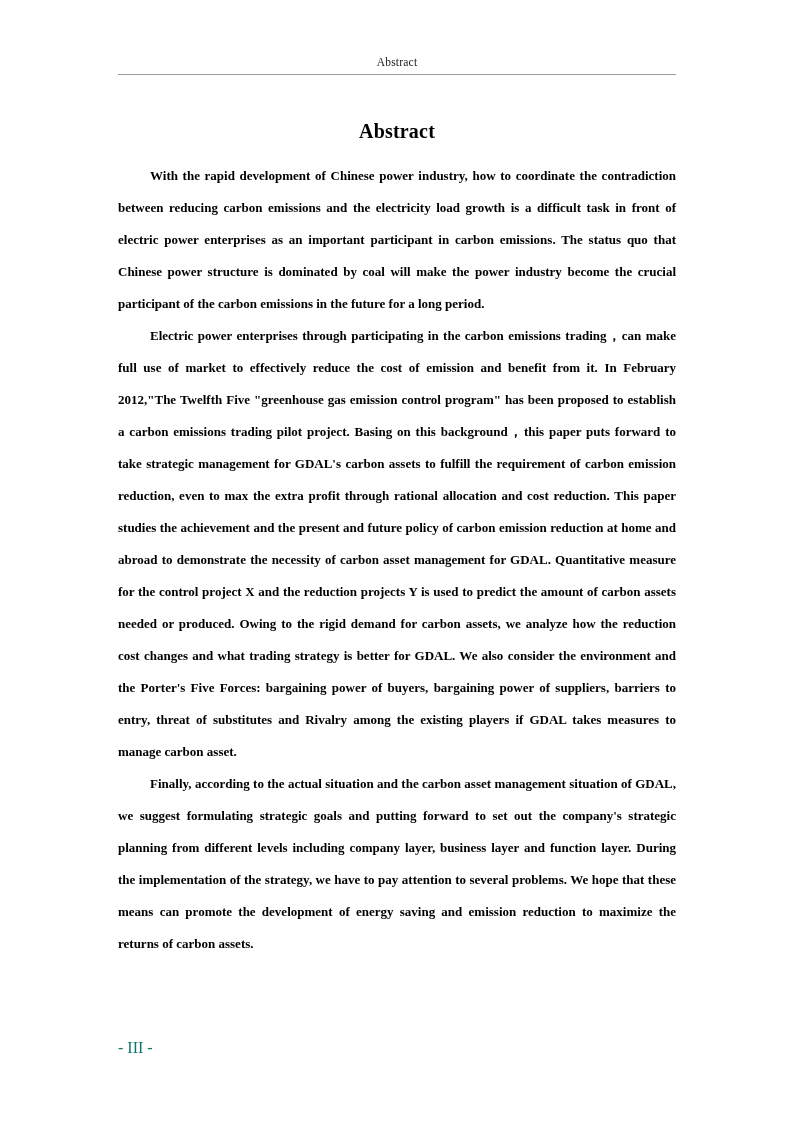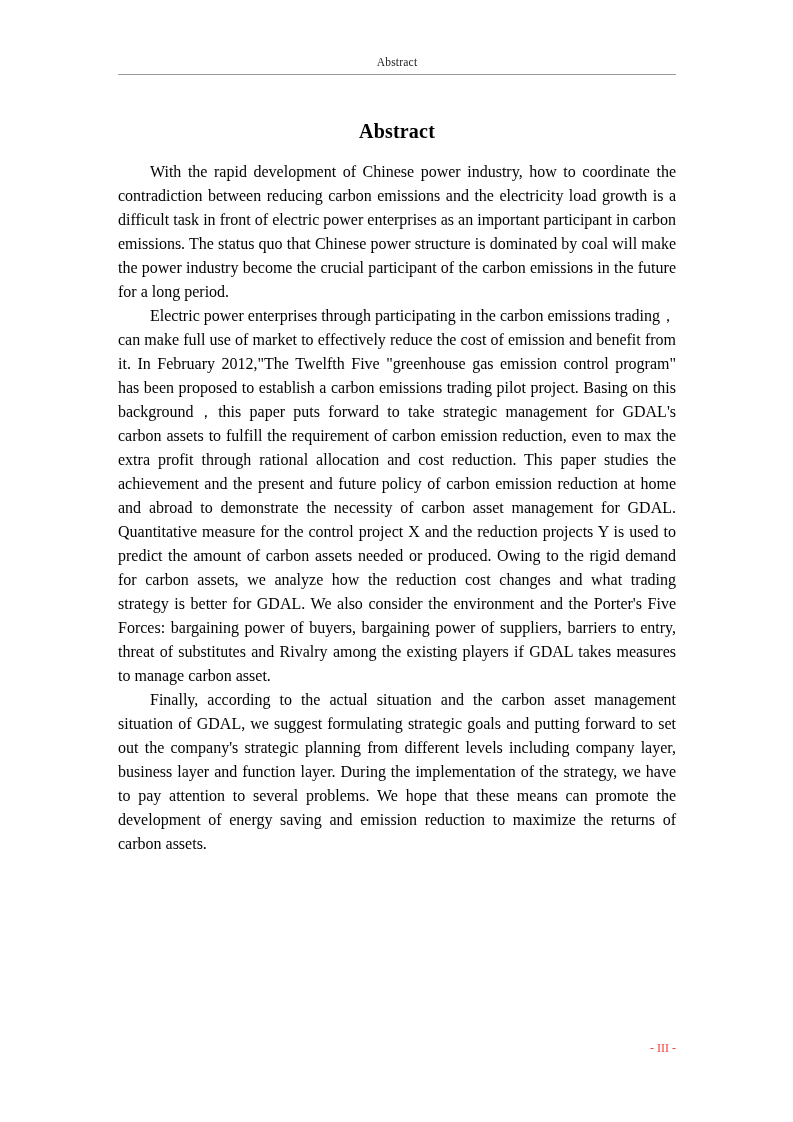--- a/index.html
+++ b/index.html
@@ -49,26 +49,27 @@
   .doc-title {
     font-size: 20px;
     font-weight: bold;
     text-align: center;
     margin: 0 0 16px 0;
     line-height: 26px;
     letter-spacing: 0.2px;
   }
   p.para {
     margin: 0;
-    font-size: 16px;
-    line-height: 24px;
+    font-size: 13px;
+    line-height: 32px;
     text-align: justify;
     text-justify: inter-word;
     text-indent: 32px;
     hyphens: none;
+    font-weight: bold;
     -webkit-hyphens: none;
   }
   p.para + p.para {
     margin-top: 0;
   }
   .keywords {
     margin: 0;
     padding-top: 46px;
     font-size: 16.1px;
     line-height: 24px;
@@ -77,24 +78,24 @@
   }
   .keywords-label {
     font-weight: bold;
   }
   
   .footer {
     position: absolute;
     left: 118px;
     top: 1040px;
     width: 558px;
-    text-align: right;
-    font-size: 12px;
+    text-align: left;
+    font-size: 16px;
     line-height: 16px;
-    color: #ef4444;
+    color: #0f766e;
   }
 </style>
 </head>
 <body>
 
 <div class="page">
 
   <div class="header">
     <div class="header-text">Abstract</div>
     <div class="header-rule"></div>

